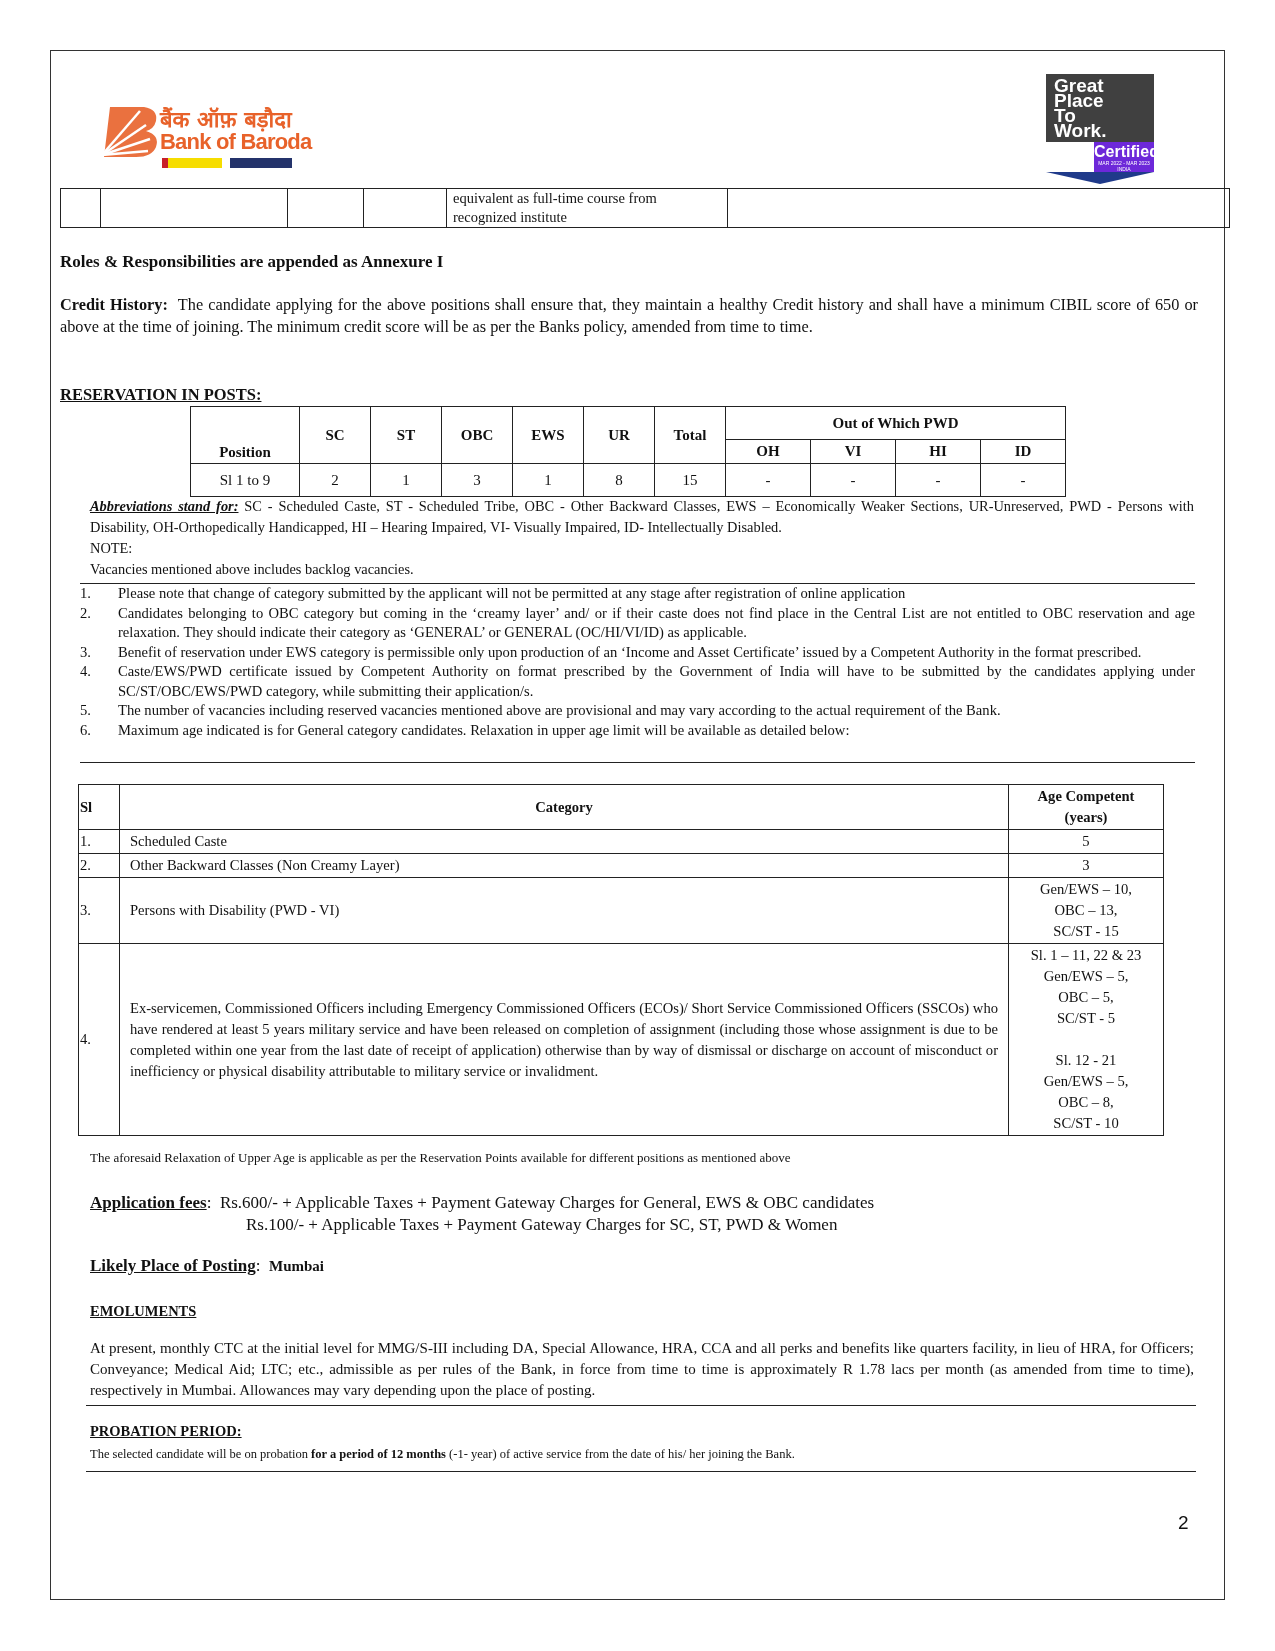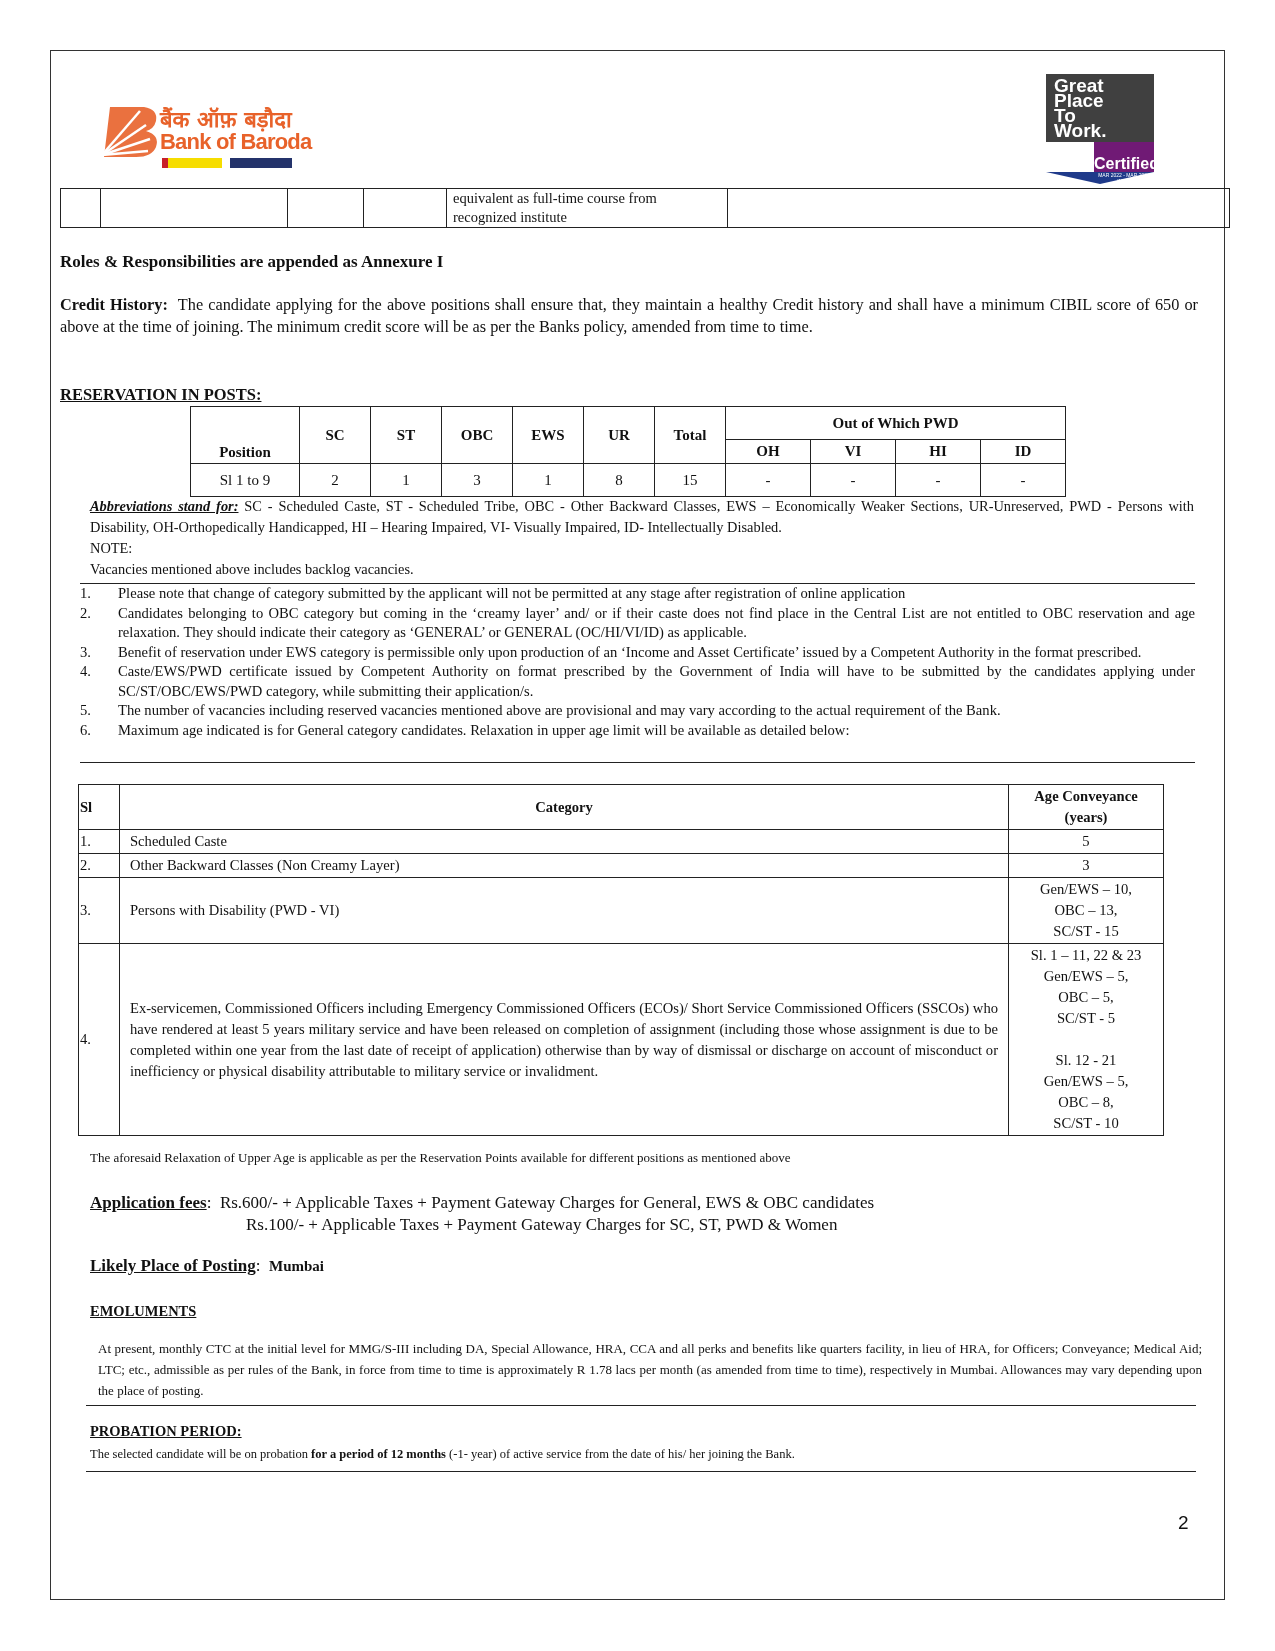--- a/index.html
+++ b/index.html
@@ -3,21 +3,21 @@
 <meta charset="utf-8">
 <style>
   html, body { margin:0; padding:0; background:#fff; }
   body { width:1275px; height:1651px; position:relative; font-family:"DejaVu Serif", serif; color:#111; overflow:hidden; }
   .frame { position:absolute; left:50px; top:50px; width:1175px; height:1550px; border:1.5px solid #333; box-sizing:border-box; }
   .abs { position:absolute; }
   .cond { font-family:"Liberation Serif", serif; }
   .logo { left:100px; top:103px; width:205px; height:72px; }
   .gptw { left:1046px; top:74px; width:108px; height:116px; }
   .gptw-top { background:#404040; color:#fff; font-family:"Liberation Sans", sans-serif; font-weight:bold; font-size:19px; line-height:15px; padding:4px 6px 2px 8px; height:68px; box-sizing:border-box; }
-  .gptw-bot { background:#701a75; color:#fff; font-family:"Liberation Sans", sans-serif; text-align:center; height:30px; padding-top:14px; box-sizing:border-box;margin-left:48px;}
+  .gptw-bot { background:#6d28d9; color:#fff; font-family:"Liberation Sans", sans-serif; text-align:center; height:30px; padding-top:2px; box-sizing:border-box;margin-left:48px;}
   .gptw-bot .c { font-weight:bold; font-size:16px; line-height:16px; }
   .gptw-bot .d { font-size:5px; line-height:6px; }
   .gptw-tip { width:0; height:0; border-left:54px solid transparent; border-right:54px solid transparent; border-top:12px solid #1f3a8a; }
   table { border-collapse:collapse; }
   .t-top { left:60px; top:188px; width:1170px; font-size:14.5px; }
   .t-top td { border:1.5px solid #222; height:38px; vertical-align:middle; padding:0 6px; line-height:19px; }
   .h-roles { left:60px; top:252px; font-size:17px; font-weight:bold; }
   .p-credit { left:60px; top:294px; width:1138px; font-size:16.3px; line-height:22px; text-align:justify; }
   .h-res { left:60px; top:385px; font-size:16.5px; font-weight:bold; text-decoration:underline; }
   .t-res { left:190px; top:406px; font-size:15px; }
@@ -35,21 +35,21 @@
   .t-age .sl { width:38px; text-align:left; }
   .t-age .cat { padding-left:10px; text-align:justify; padding-right:10px; }
   .t-age .rel { width:152px; text-align:center; }
   .p-after { left:90px; top:1150px; font-size:13px; }
   .fees { left:90px; top:1192px; font-size:17px; line-height:22px; }
   .fees .lbl { font-weight:bold; text-decoration:underline; }
   .posting { left:90px; top:1256px; font-size:17px; }
   .posting .lbl { font-weight:bold; text-decoration:underline; }
   .posting .val { font-weight:bold; font-size:15px; }
   .h-emol { left:90px; top:1303px; font-size:14.5px; font-weight:bold; text-decoration:underline; }
-  .p-emol { left:90px; top:1338px; width:1104px; font-size:13px; line-height:21px; text-align:justify;margin-left:8px; }
+  .p-emol { left:90px; top:1338px; width:1104px; font-size:15px; line-height:21px; text-align:justify; }
   .h-prob { left:90px; top:1423px; font-size:14.5px; font-weight:bold; text-decoration:underline; }
   .p-prob { left:90px; top:1447px; font-size:12.5px; }
   .pageno { left:1178px; top:1512px; font-family:"Liberation Sans", sans-serif; font-size:19px; }
 </style>
 </head>
 <body>
 
 <div class="frame"></div>
 
 <div class="abs logo">
@@ -181,21 +181,21 @@
     </div>
 </div>
 <div class="abs notes-rule" style="top:762px"></div>
 
 <table class="abs t-age cond">
   <tbody>
       <tr>
     <th class="sl" style="height:42px">Sl</th>
     <th>Category</th>
     <th class="rel">
-      <div>Age Conveyance</div>
+      <div>Age Competent</div>
       <div>(years)</div>
     </th>
   </tr>
   <tr>
     <td class="sl">1.</td>
     <td class="cat">Scheduled Caste</td>
     <td class="rel">5</td>
   </tr>
   <tr>
     <td class="sl">2.</td>

